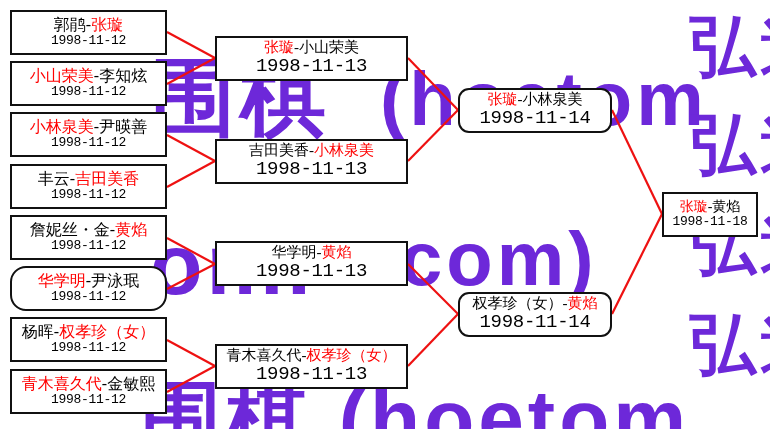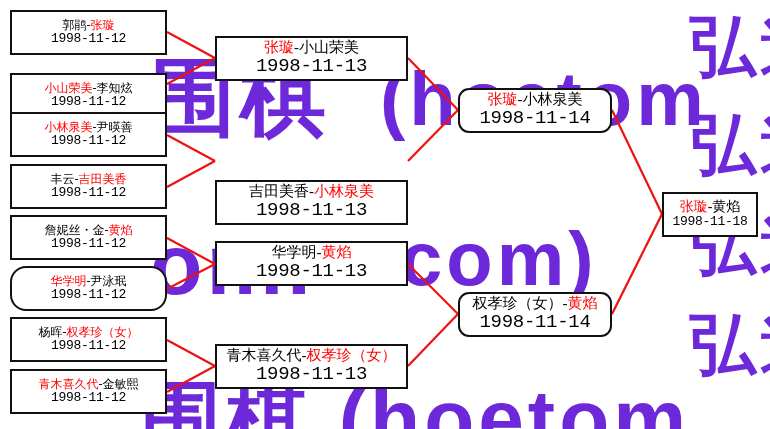--- a/index.html
+++ b/index.html
@@ -78,35 +78,35 @@
   .node .date {
     font-size: 19px;
     color: #000000;
     font-family: "Liberation Mono", "DejaVu Sans Mono", monospace;
     letter-spacing: -0.3px;
     white-space: nowrap;
   }
 
   
   .r1 { left: 10px;  width: 157px; height: 45px; }
-  .r1 .players { font-size: 12px; }
+  .r1 .players { font-size: 16px; }
   .r1 .date     { font-size: 13px; }
   .r1-1 { top: 10px; }
-  .r1-2 { top: 61px; margin-top: 12px; }
+  .r1-2 { top: 61px; }
   .r1-3 { top: 112px; }
   .r1-4 { top: 164px; }
   .r1-5 { top: 215px; }
   .r1-6 { top: 266px; border-radius: 16px; }
   .r1-7 { top: 317px; }
   .r1-8 { top: 369px; }
 
   
   .r2 { left: 215px; width: 193px; height: 45px; }
   .r2-1 { top: 36px; }
-  .r2-2 { top: 139px; margin-top: 41px; }
+  .r2-2 { top: 139px; }
   .r2-3 { top: 241px; }
   .r2-4 { top: 344px; }
 
   
   .r3 { left: 458px; width: 154px; height: 45px; border-radius: 11px; }
   .r3-1 { top: 88px; }
   .r3-2 { top: 292px; }
 
   
   .r4 { left: 662px; width: 96px; height: 45px; top: 192px; }

